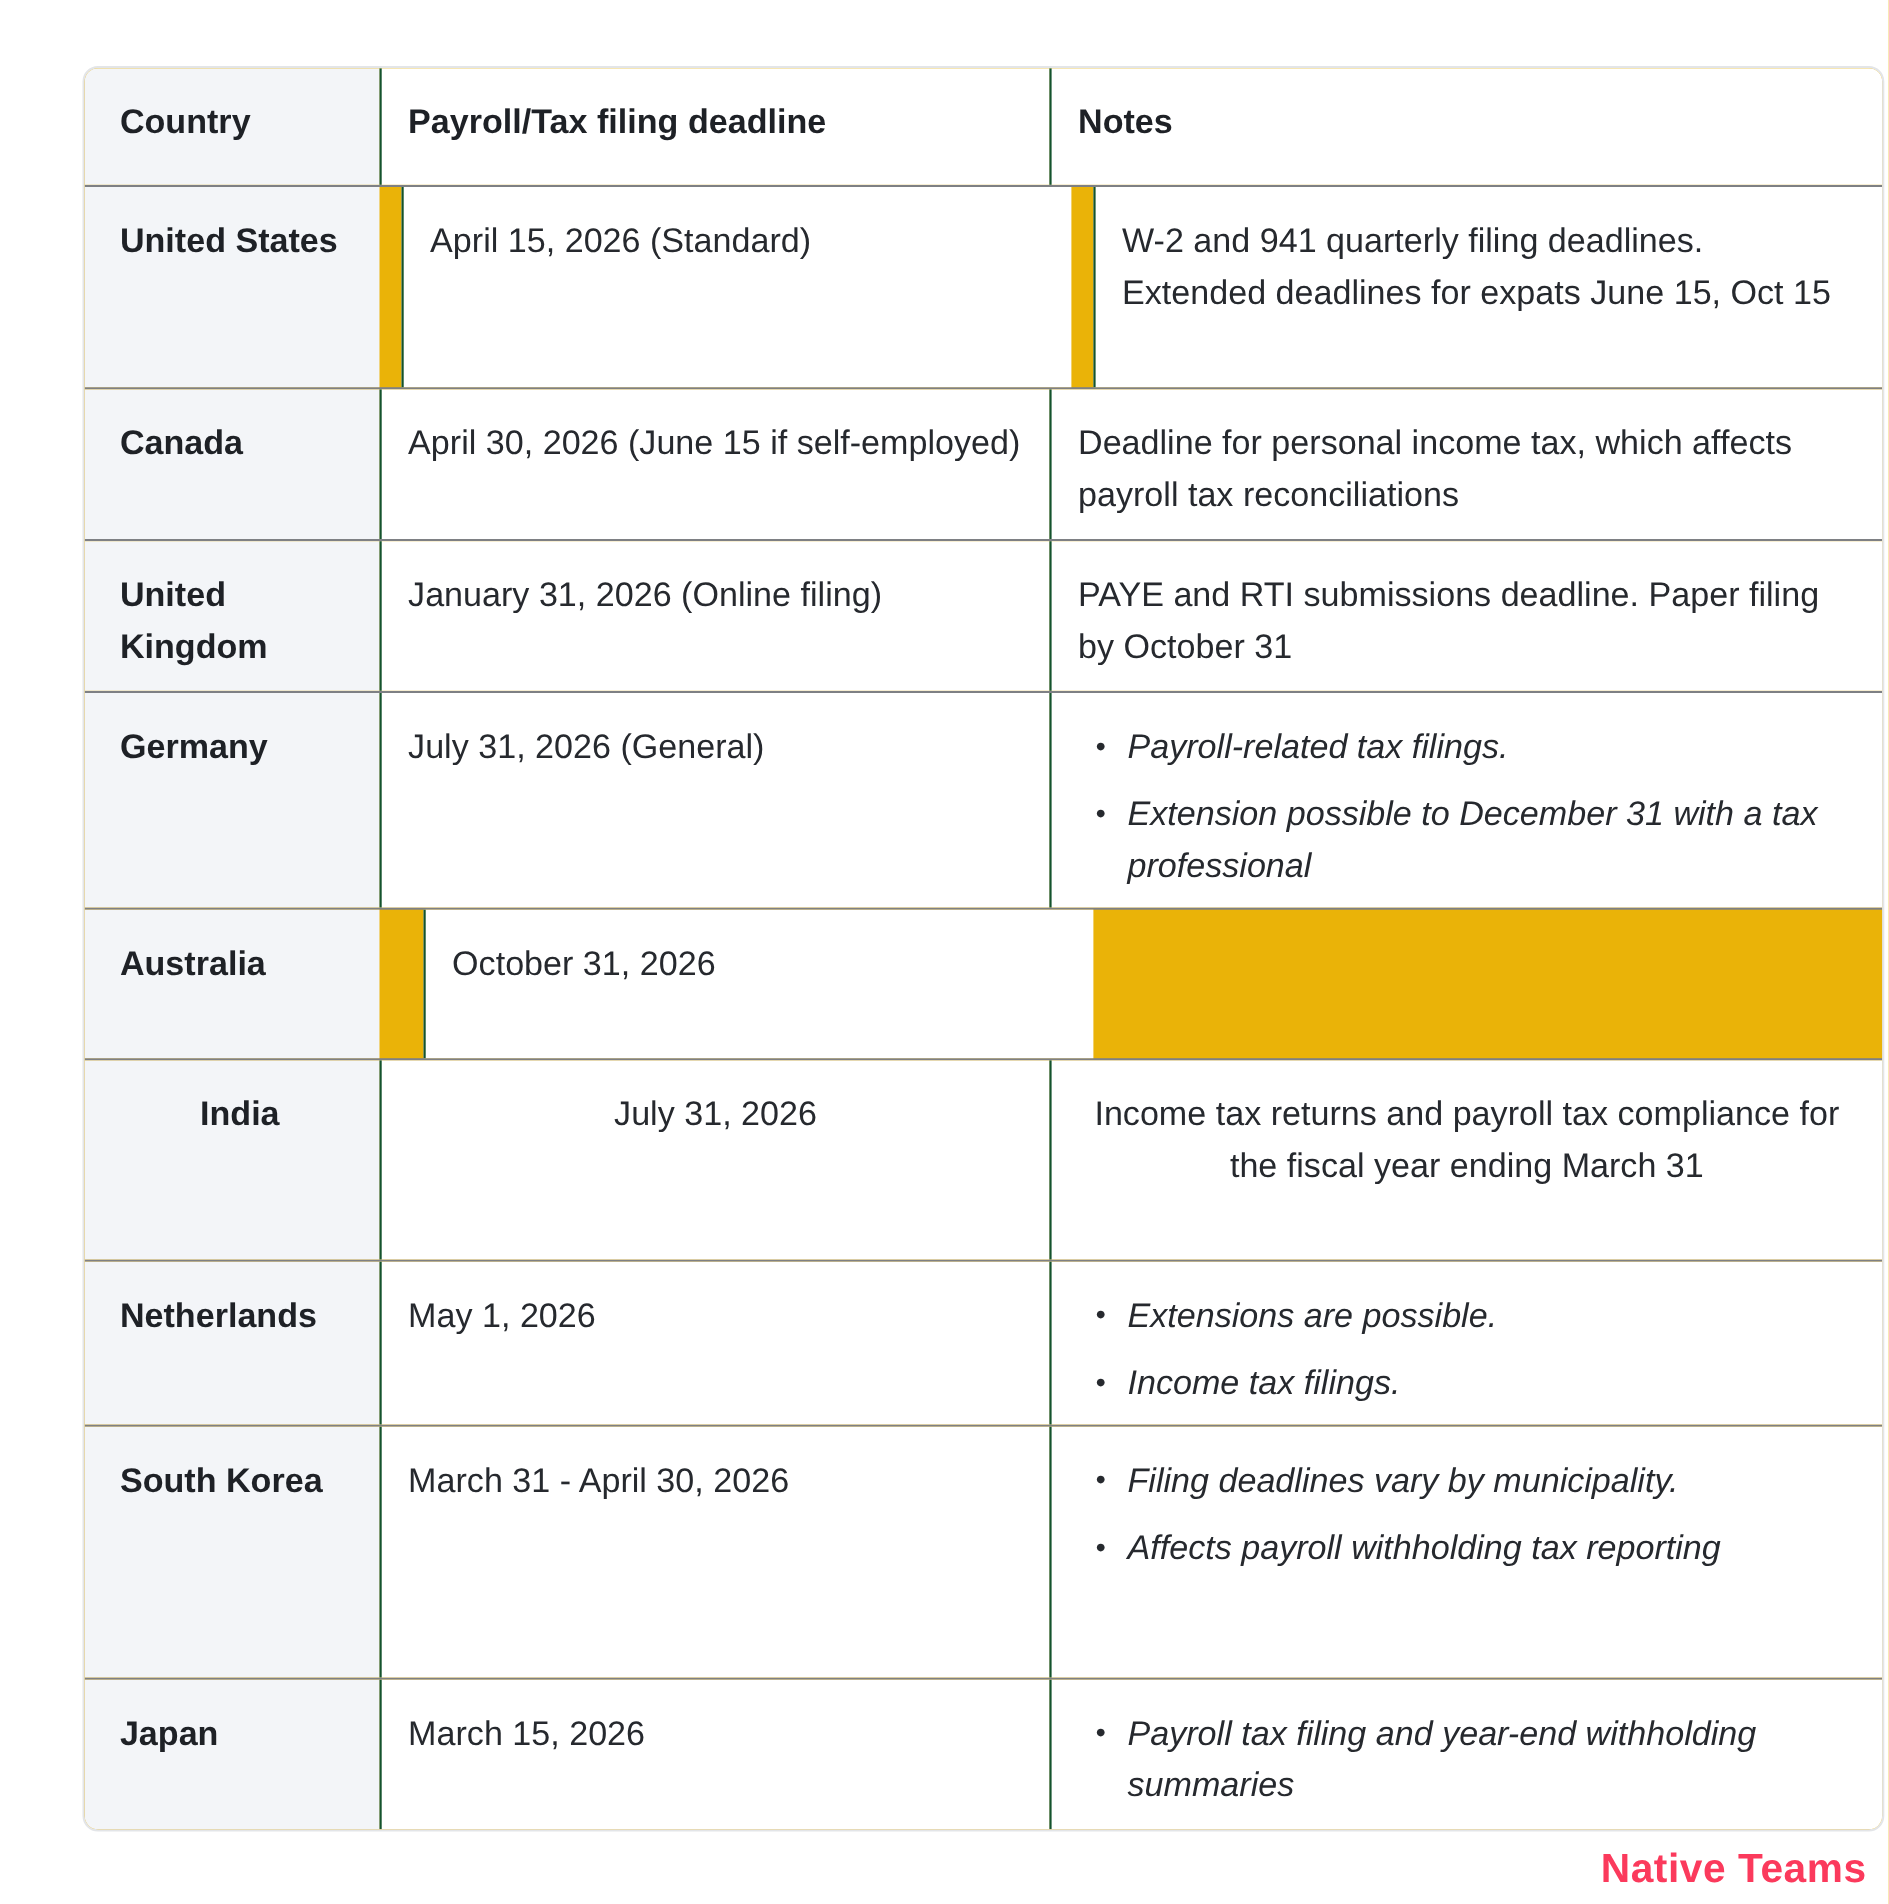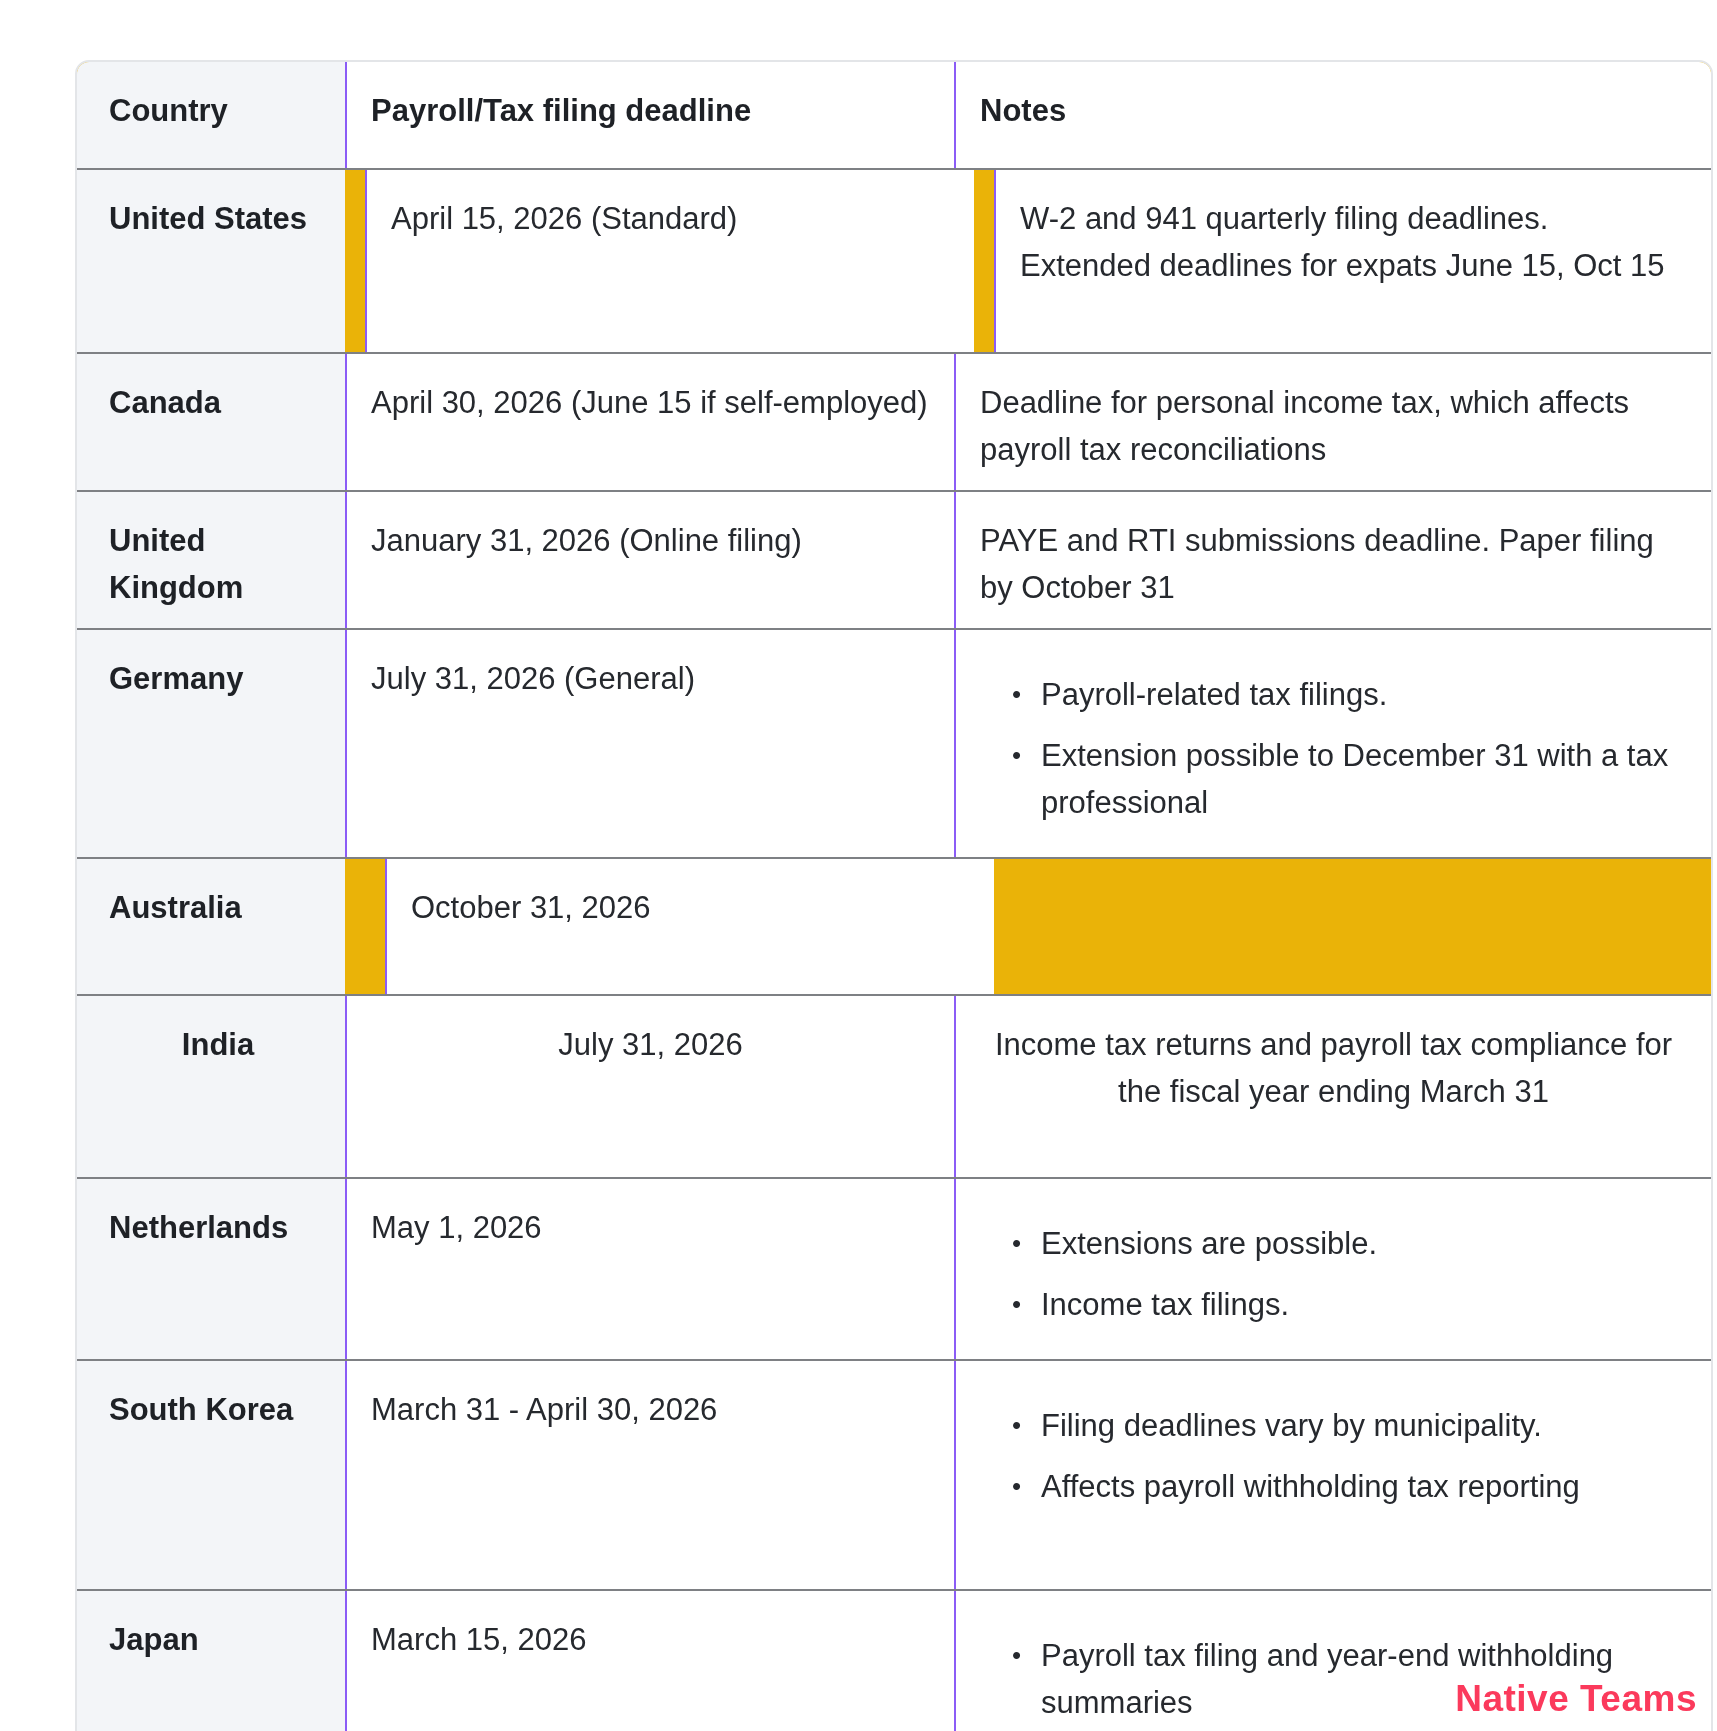--- a/index.html
+++ b/index.html
@@ -43,21 +43,21 @@
     padding: 25px 24px 15px 24px;
   }
   .c1 {
     background: #f3f5f8;
     font-weight: bold;
     color: #1e2126;
     padding-left: 32px;
     padding-right: 18px;
   }
   .c2, .c3 {
-    border-left: 2px solid #8b5cf6;
+    border-left: 2px solid #14532d;
     background: #ffffff;
   }
   .head .cell {
     font-weight: bold;
     color: #1e2126;
   }
 
   
   .r-head { min-height: 106px; }
   .r-0 { min-height: 182px; gap: 20px; }
@@ -69,22 +69,23 @@
   .r-6 { min-height: 146px; }
   .r-7 { min-height: 228px; }
   .r-8 { min-height: 136px; }
 
   .note-text {
     margin: 0;
   }
 
   ul.note-list {
     list-style: none;
-    margin: 16px;
+    margin: 0;
     padding: 0 0 0 12px;
+    font-style: italic;
   }
   ul.note-list li {
     position: relative;
     padding-left: 33px;
     margin: 0 0 14px 0;
   }
   ul.note-list li:last-child {
     margin-bottom: 0;
   }
   ul.note-list li::before {

